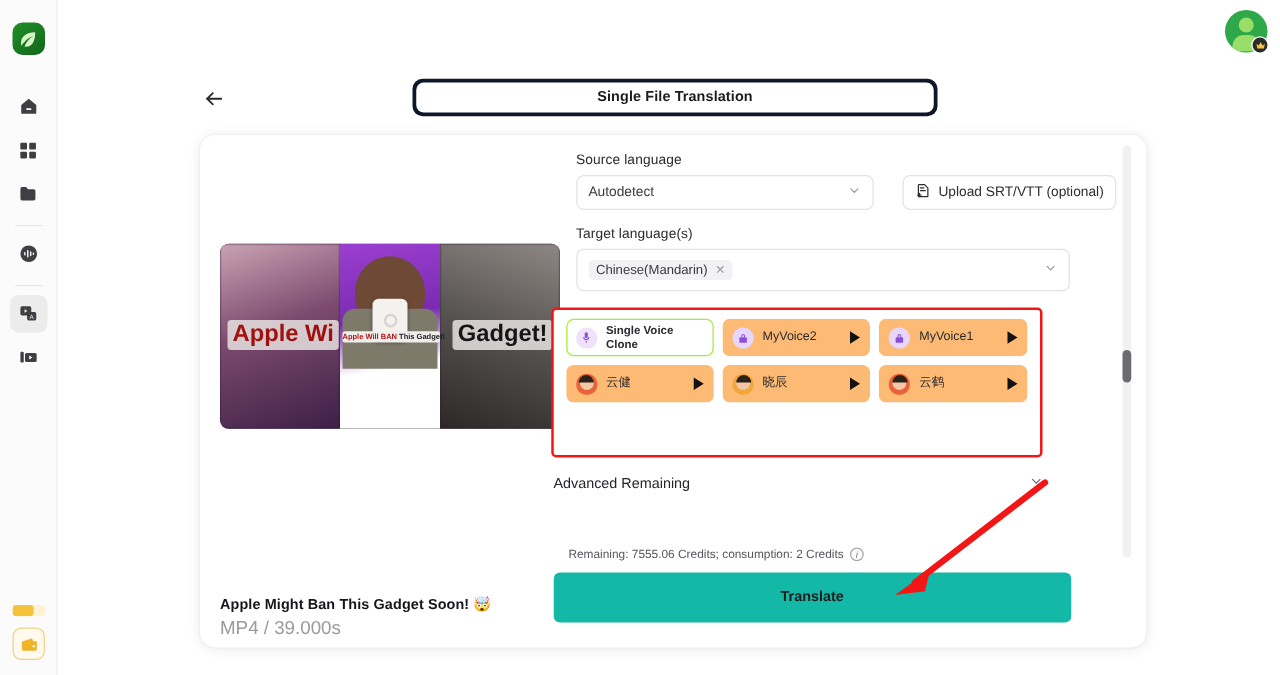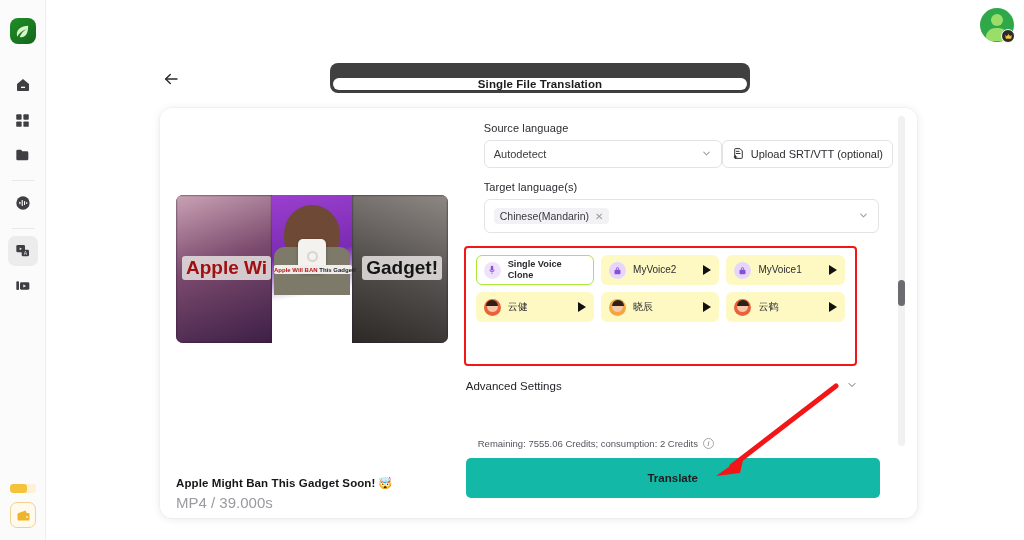--- a/index.html
+++ b/index.html
@@ -59,21 +59,21 @@
     background:#2b2b2b; border:1.5px solid #ffffff; display:flex; align-items:center; justify-content:center;
   }
 
   
   #back-arrow {
     position:absolute; left:160px; top:68px; width:22px; height:22px;
     display:flex; align-items:center; justify-content:center; cursor:pointer; color:#2a2a2e;
   }
   #tabs {
     position:absolute; left:330px; top:63px; width:420px; height:30px;
-    background:#404040; border-radius:8px; display:flex; padding:3px;align-items:flex-end;
+    background:#0f172a; border-radius:8px; display:flex; padding:3px;
   }
   .tab {
     flex:1; display:flex; align-items:center; justify-content:center;
     font-size: 11.5px; color:#8b8b90; border-radius:6px; cursor:pointer; letter-spacing:.1px;
   }
   .tab.active { background:#ffffff; color:#1c1c1e; font-weight:bold; box-shadow:0 1px 2px rgba(0,0,0,.07); }
 
   
   #card {
     position:absolute; left:160px; top:108px; width:757px; height:410px;
@@ -117,21 +117,21 @@
     position:absolute; left:98px; top:70px; width:78px; text-align:center;
     background:#f0eeec; border-radius:2px; font-size:6px; font-weight:bold; padding:1.5px 0; white-space:nowrap;
   }
   .thumb .cap-small b { color:#b51414; }
   .file-title { position:absolute; left:16px; top:368px; font-size:11.5px; font-weight:bold; color:#16161a; letter-spacing:.1px; }
   .file-meta  { position:absolute; left:16px; top:386px; font-size:15px; color:#9a9aa0; }
 
   #right-pane { flex:1; padding:14px 24px 0 22px; position:relative; }
 
   .fld-label { font-size:11px; color:#2b2b30; margin-bottom:6px; letter-spacing:.1px; }
-  .row-inline { display:flex; align-items:center; gap:0;justify-content:space-between; }
+  .row-inline { display:flex; align-items:center; gap:23px;justify-content:space-between; }
   .select-box {
     height:28px; border:1px solid #e3e3e6; border-radius:6px; background:#fff;
     display:flex; align-items:center; justify-content:space-between;
     padding:0 9px; font-size:11px; color:#3a3a3f; cursor:pointer;
   }
   .select-box.src { width:238px; }
   .upload-btn {
     height:28px; border:1px solid #e3e3e6; border-radius:6px; background:#fff;
     display:flex; align-items:center; gap:6px; padding:0 9px; font-size:11px; color:#2d2d32; cursor:pointer; white-space:nowrap;
   }
@@ -144,21 +144,21 @@
   .chev { color:#9a9aa0; font-size:10px; line-height:1; }
 
   
   #voices-box {
     position:absolute; left:2px; top:138px; width:393px; height:120px;
     border:2.5px solid #f21616; border-radius:4px; padding:7px 10px 0 10px; background:#fff;
   }
   .voices-title { font-size:10.5px; color:#25252a; font-weight:bold; margin-bottom:8px; letter-spacing:.1px; }
   .voice-grid { display:grid; grid-template-columns: repeat(3, 1fr); gap:7px; }
   .voice-card {
-    height:30px; background:#fef9c3; border-radius:6px; display:flex; align-items:center;
+    height:30px; background:#fdba74; border-radius:6px; display:flex; align-items:center;
     padding:0 7px; gap:7px; cursor:pointer; border:1.5px solid transparent;
   }
   .voice-card.selected { background:#ffffff; border-color:#a9e835; }
   .v-ic { width:17px; height:17px; border-radius:50%; flex:none; display:flex; align-items:center; justify-content:center; }
   .v-ic.mic  { background:#efe3fb; }
   .v-ic.lock { background:#e6d6fb; }
   .v-ic.ava-m { background:#e8623a; position:relative; overflow:hidden; }
   .v-ic.ava-f { background:#f2a63b; position:relative; overflow:hidden; }
   .v-ic .face { position:absolute; left:3px; top:2px; width:11px; height:11px; border-radius:50%; background:#f3c7a8; }
   .v-ic .hair { position:absolute; left:2.5px; top:1px; width:12px; height:6px; border-radius:6px 6px 0 0; background:#2b2118; }
@@ -412,21 +412,21 @@
                 <span class="hair"></span>
               </span>
             <span class="v-name">云鹤</span>
             <span class="play"></span>
           </div>
 
         </div>
       </div>
 
       <div id="advanced">
-        <span class="t">Advanced Settings</span>
+        <span class="t">Advanced Remaining</span>
         <span class="chev">
           <svg width="12" height="12" viewBox="0 0 24 24" fill="none" stroke="#6e6e74" stroke-width="2" stroke-linecap="round">
               <polyline points="6,9 12,15 18,9"></polyline>
             </svg>
         </span>
       </div>
 
       <div id="credits">
         <span>Remaining: 7555.06 Credits; consumption: 2 Credits</span>
         <span class="info-circle">i</span>

